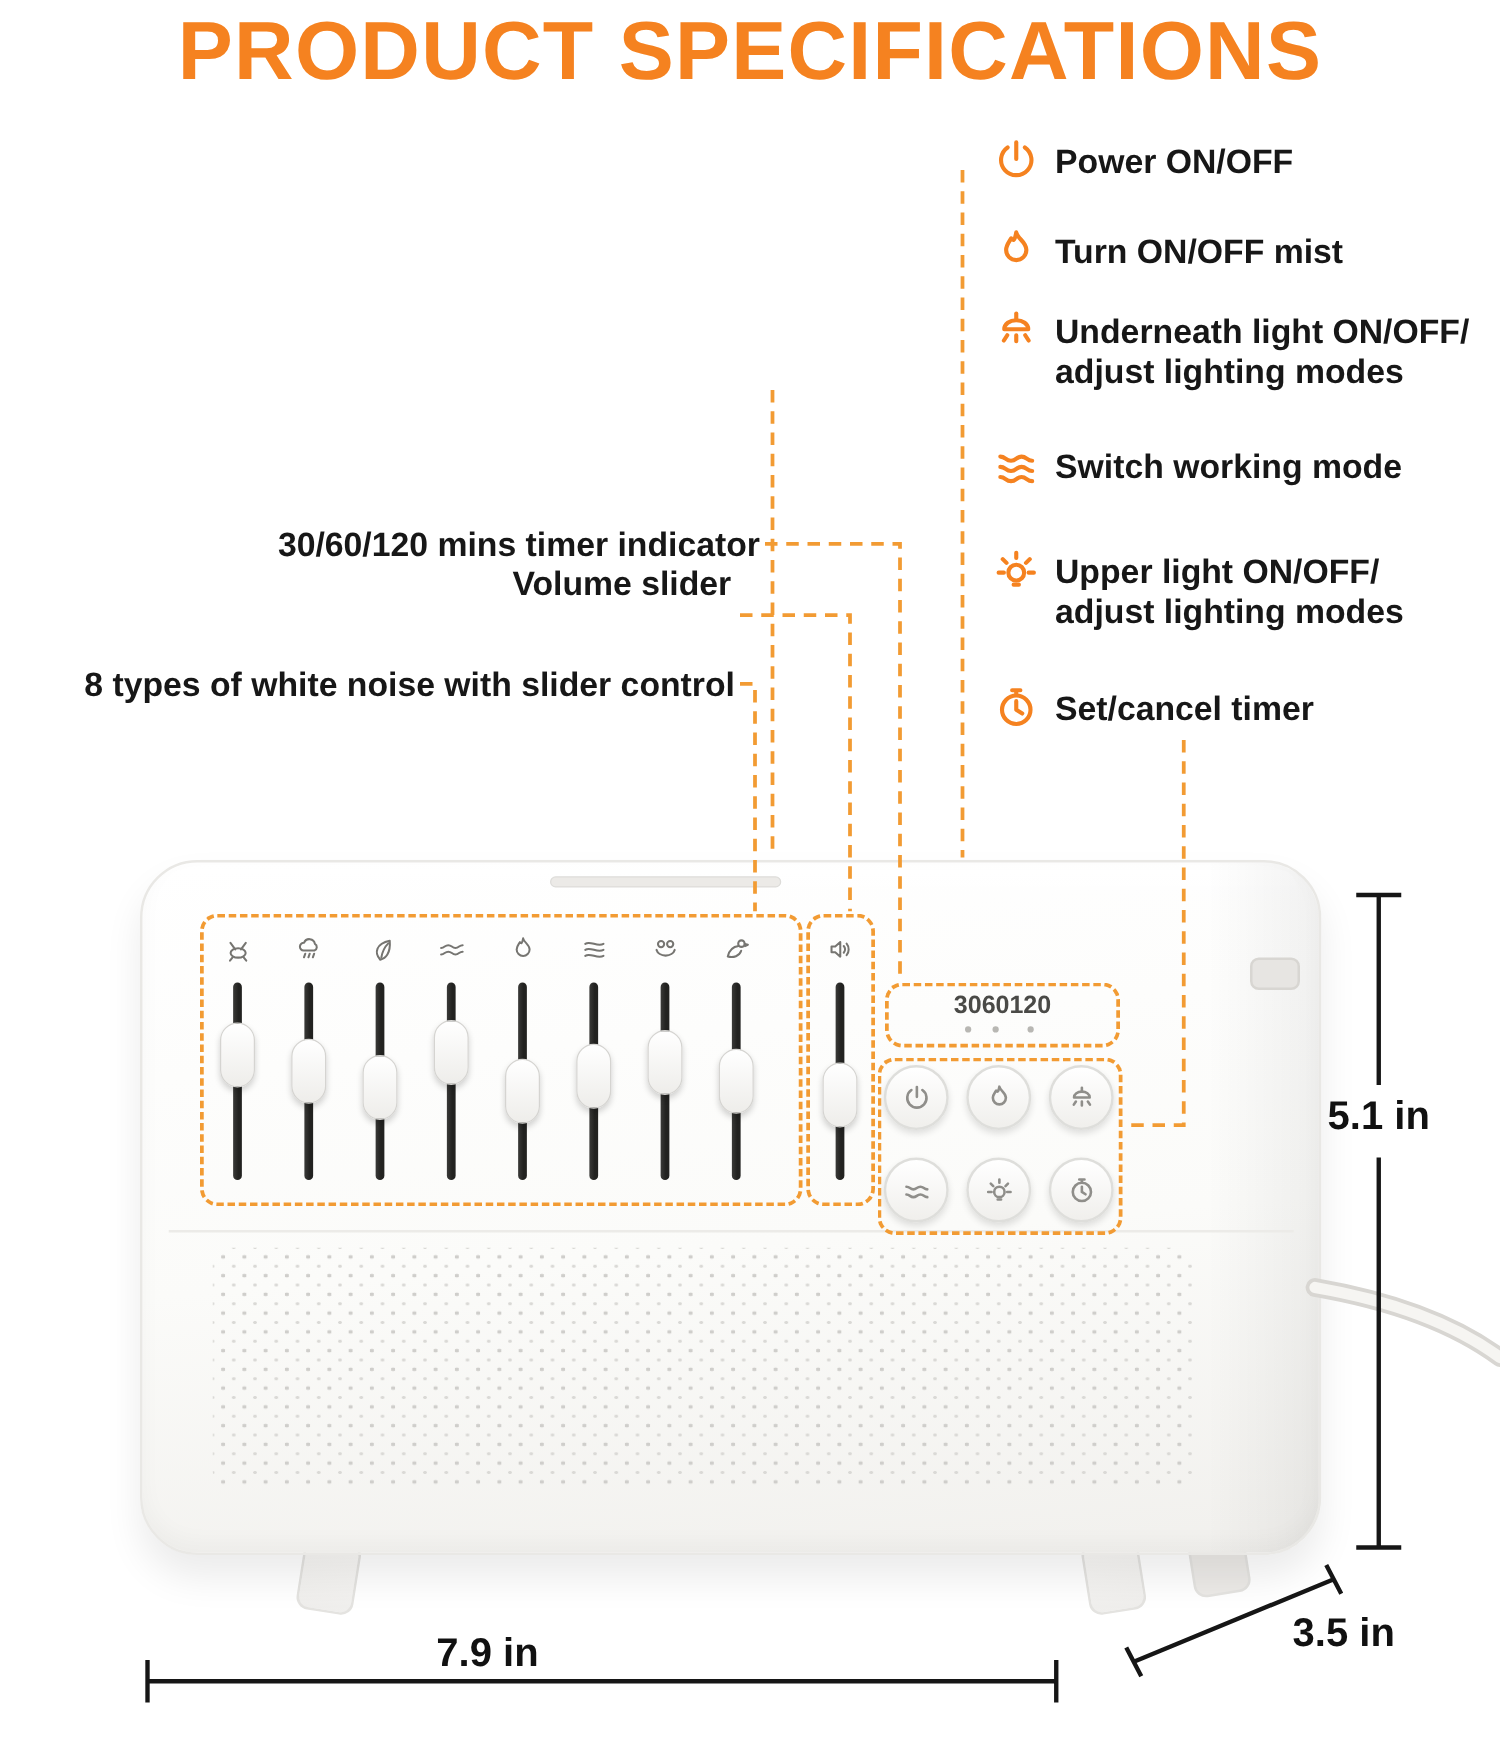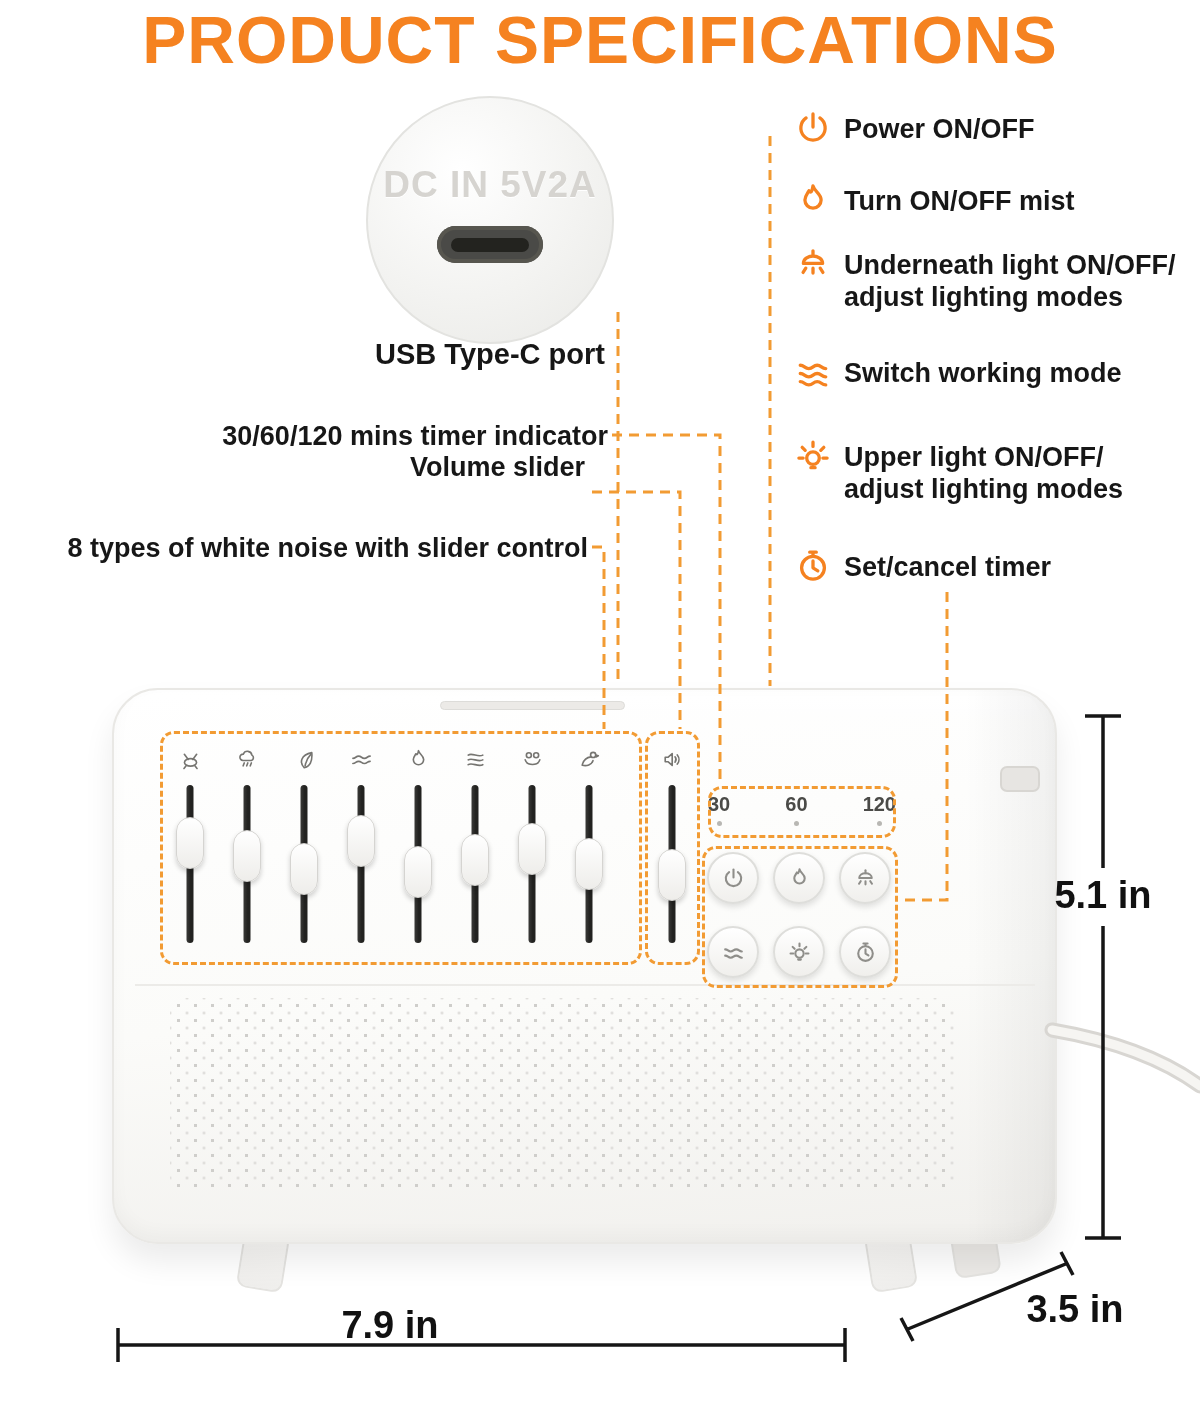--- a/index.html
+++ b/index.html
@@ -91,58 +91,51 @@
 
   
   .dash-box { position:absolute; border:3px dashed #F29B33; border-radius:14px; z-index:5; pointer-events:none; }
   .box-noise   { left:160px; top:731px; width:482px; height:234px; }
   .box-volume  { left:645px; top:731px; width:55px;  height:234px; }
   .box-timer   { left:708px; top:786px; width:188px; height:52px; }
   .box-buttons { left:702px; top:846px; width:196px; height:142px; }
 
   
   .timer-marks { position:absolute; left:708px; top:793px; width:188px; display:flex;
-                 justify-content:space-between; z-index:4; }
+                 justify-content:center; z-index:4; }
   .t-mark { text-align:center; font-size:20px; font-weight:bold; color:#4a4a47; }
   .t-dot  { width:5px; height:5px; border-radius:50%; background:#b8b7b3; margin:5px auto 0; }
 
   
   .dev-btn { position:absolute; width:52px; height:52px; border-radius:50%;
              background:linear-gradient(180deg,#ffffff,#f0efec); border:2px solid #dededb;
              box-shadow:0 3px 6px rgba(0,0,0,0.12); z-index:4;
              display:flex; align-items:center; justify-content:center; }
   .dev-btn svg { width:25px; height:25px; fill:none; stroke:#8f8e8a; stroke-width:2;
                  stroke-linecap:round; stroke-linejoin:round; }
   .b-power{left:707px; top:852px} .b-mist{left:773px; top:852px} .b-ulight{left:839px; top:852px}
   .b-mode {left:707px; top:926px} .b-uplight{left:773px; top:926px} .b-timer {left:839px; top:926px}
 
   
   .overlay { position:absolute; left:0; top:0; width:1200px; height:1405px; z-index:5; pointer-events:none; }
 
   
-  .dim { position:absolute; font-weight:bold; color:#111; font-size:38px; z-index:6; text-align:center; }
+  .dim { position:absolute; font-weight:bold; color:#111; font-size:32px; z-index:6; text-align:center; }
   .dim-h { left:1028px; top:874px; width:150px; }
   .dim-d { left:990px;  top:1288px; width:170px; }
   .dim-w { left:300px;  top:1304px; width:180px; }
 </style>
 </head>
 <body>
 
 <div class="page">
 
   <h1 class="title">PRODUCT SPECIFICATIONS</h1>
 
 
-  <div class="usb-circle">
-    <div class="usb-engraving">DC IN 5V2A</div>
-    <div class="usb-port">
-      <div class="usb-port-inner"></div>
-    </div>
-  </div>
-  <div class="usb-caption">USB Type-C port</div>
 
   <div class="feature f1">
     <span class="fi">
       <svg viewBox="0 0 24 24">
           <path d="M12 2.6v8.8"></path>
           <path d="M7.4 5.3a8.1 8.1 0 1 0 9.2 0"></path>
         </svg></span>
     <span class="feature-label">Power ON/OFF</span>
   </div>
   <div class="feature f2">

